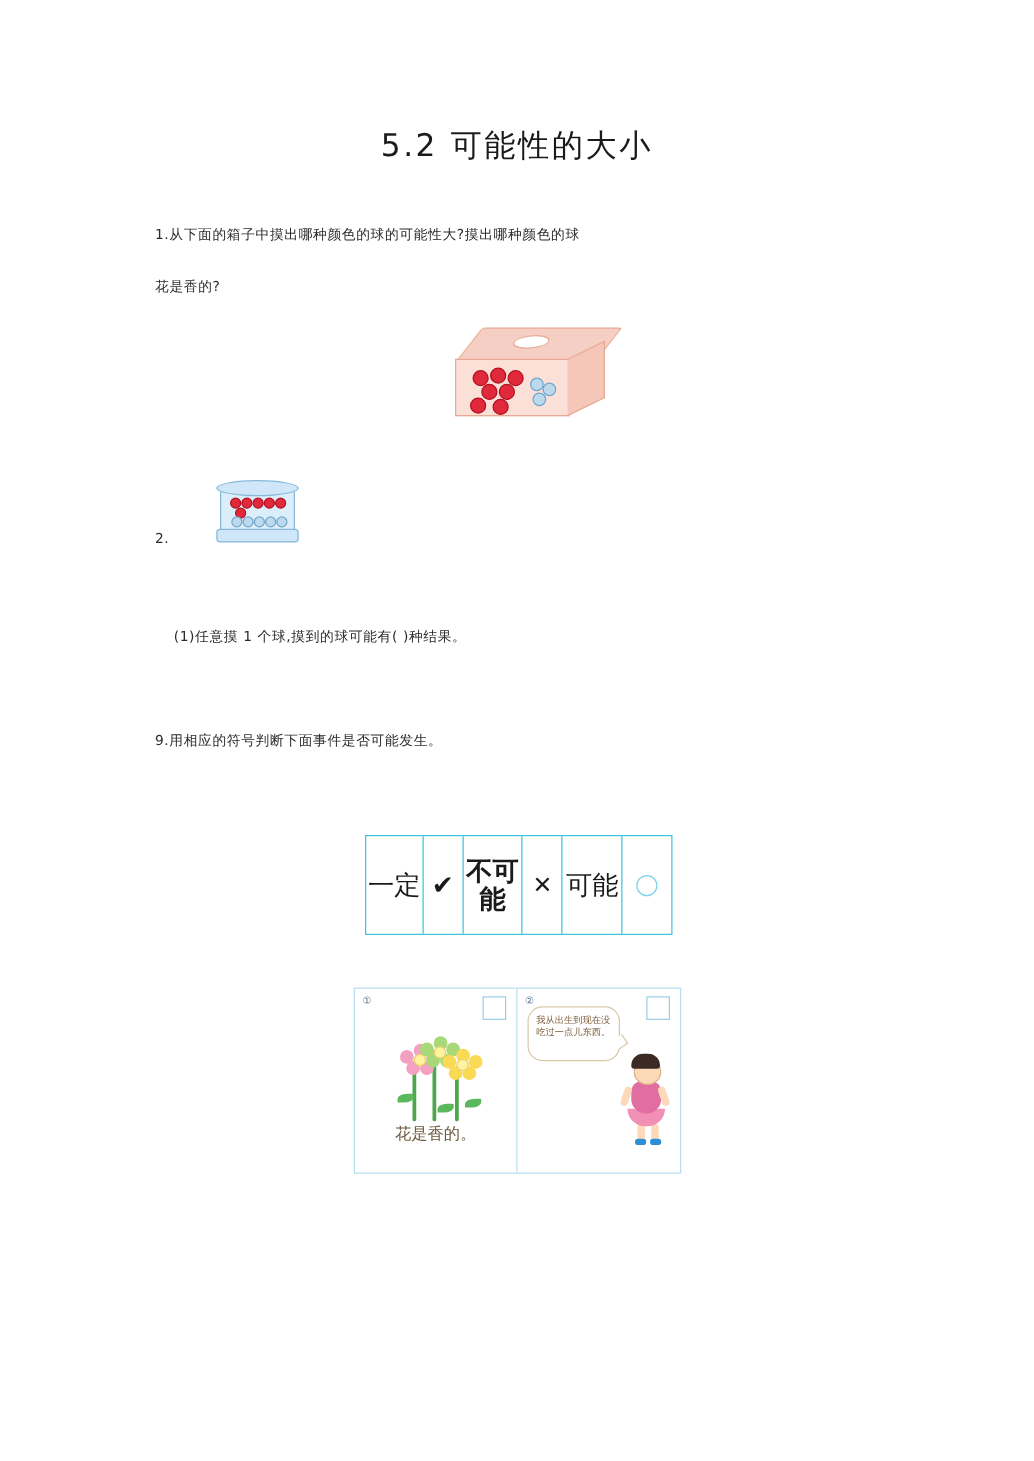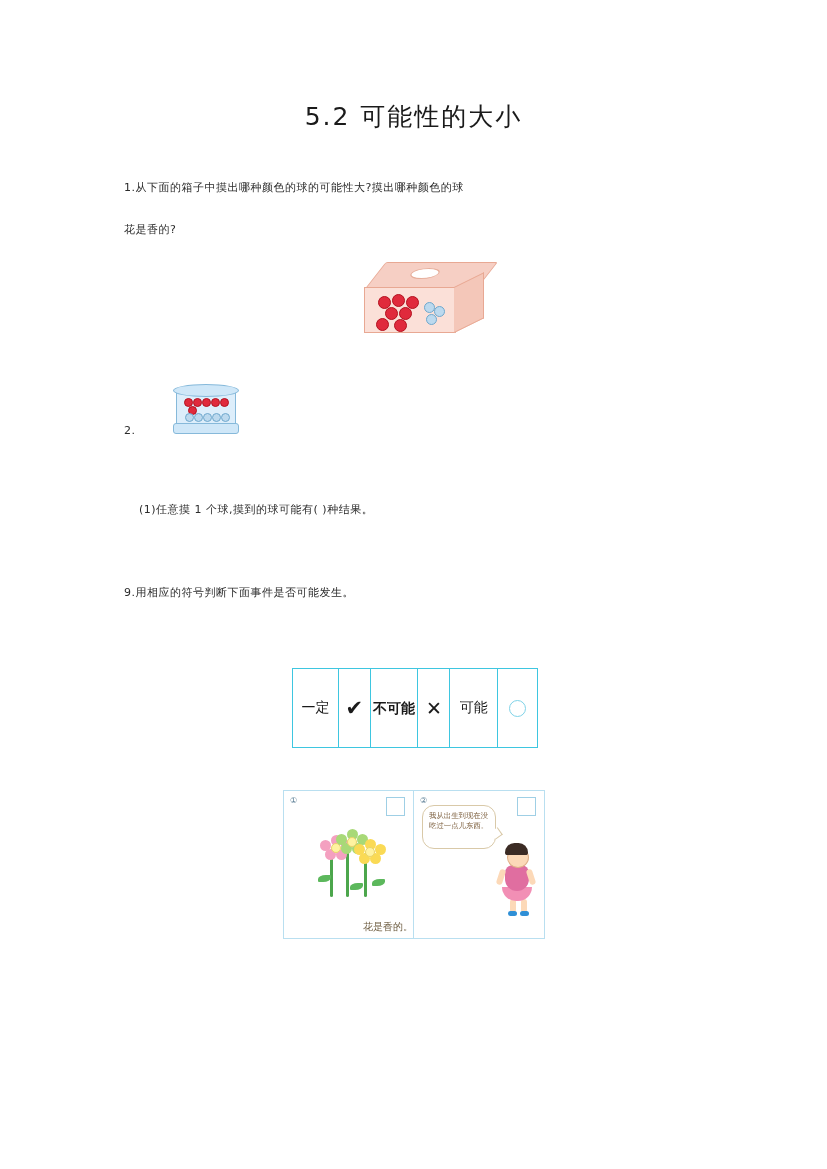--- a/index.html
+++ b/index.html
@@ -145,21 +145,21 @@
     box-sizing: border-box;
     background: #ffffff;
   }
   .sym-cell {
     border-right: 1.5px solid #3ec6e0;
     display: flex;
     align-items: center;
     justify-content: center;
     box-sizing: border-box;
     font-family: "DejaVu Sans", sans-serif;
-    font-size: 14px;
+    font-size: 21px;
     color: #1a1a1a;
   }
   .sym-cell:last-child { border-right: none; }
   .c-yiding { width: 46px; }
   .c-check  { width: 32px; font-size: 21px; }
   .c-buneng { width: 48px; line-height: 1.05; text-align: center; font-weight: bold; }
   .c-cross  { width: 32px; font-size: 19px; }
   .c-keneng { width: 48px; }
   .c-circle { width: 39px; }
   .circle-mark {
@@ -197,23 +197,23 @@
   }
   .pic-checkbox {
     position: absolute;
     top: 6px; right: 8px;
     width: 17px; height: 17px;
     border: 1px solid #9fcfe5;
     background: #fff;
   }
   .pic-caption {
     position: absolute;
-    bottom: 4px; left: 0; width: 100%;
-    text-align: right;
-    font-size: 10px;
+    bottom: 22px; left: 0; width: 100%;
+    text-align: center;
+    font-size: 13px;
     color: #6b5a3e;
     font-family: "DejaVu Sans", sans-serif;
   }
   .bubble {
     position: absolute;
     top: 14px; left: 8px;
     width: 74px; height: 44px;
     background: #ffffff;
     border: 1px solid #d9c9a8;
     border-radius: 12px;

